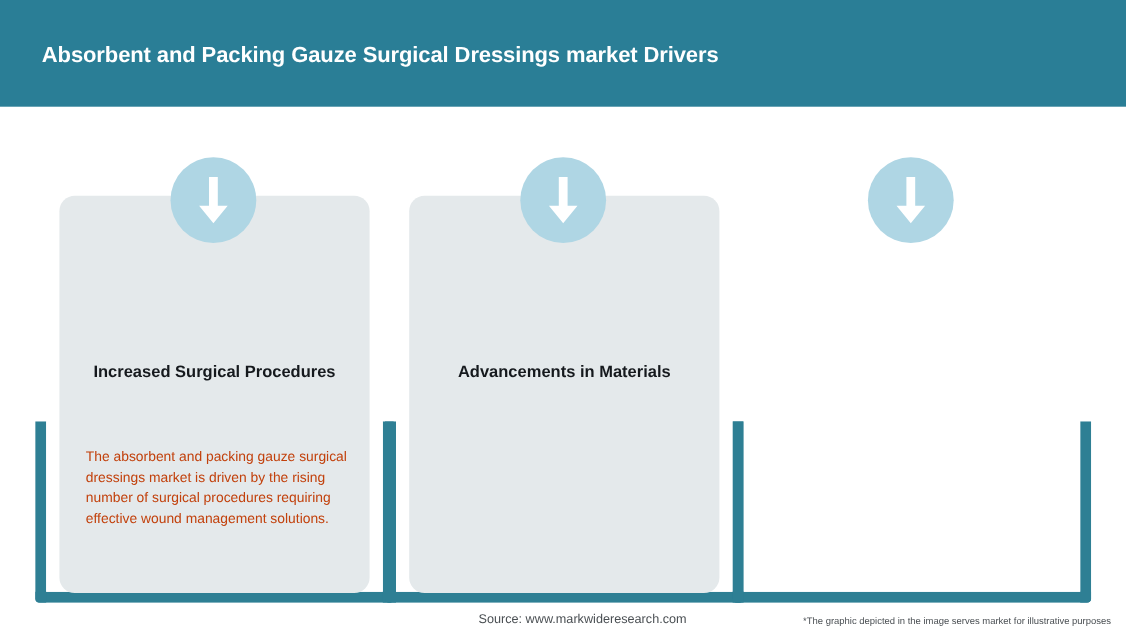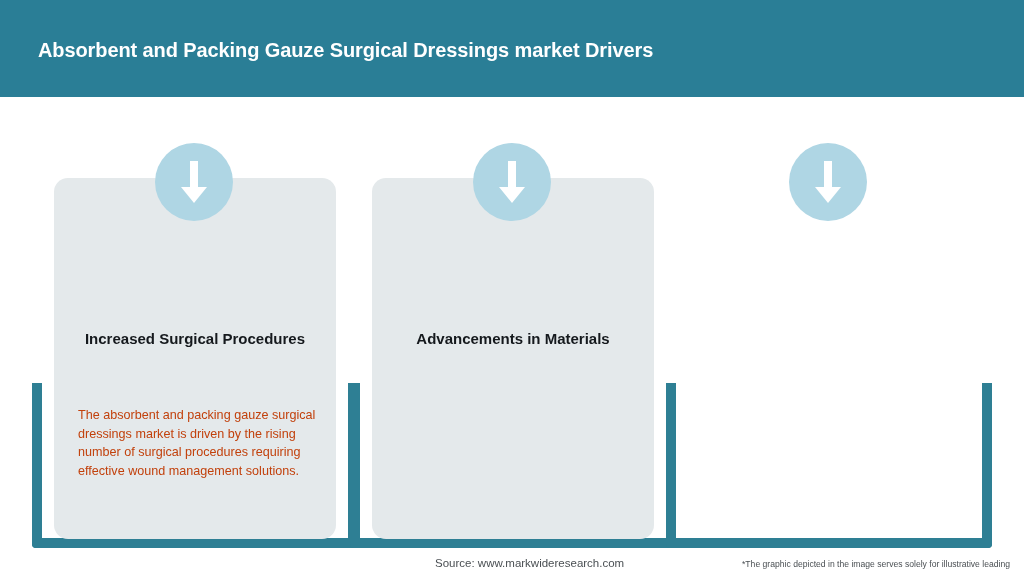--- a/index.html
+++ b/index.html
@@ -211,13 +211,13 @@
     <div class="card-icon">
       <svg width="30" height="46" viewBox="0 0 30 46">
         <path d="M11 2 L19 2 L19 28 L28 28 L15 44 L2 28 L11 28 Z" fill="#ffffff"></path>
       </svg>
     </div>
   </div>
 
 </div>
 
 <div class="footer-source">Source: www.markwideresearch.com</div>
-<div class="footer-disclaimer">*The graphic depicted in the image serves solely for illustrative leading</div>
+<div class="footer-disclaimer">*The graphic depicted in the image serves market for illustrative purposes</div>
 
 </body></html>

